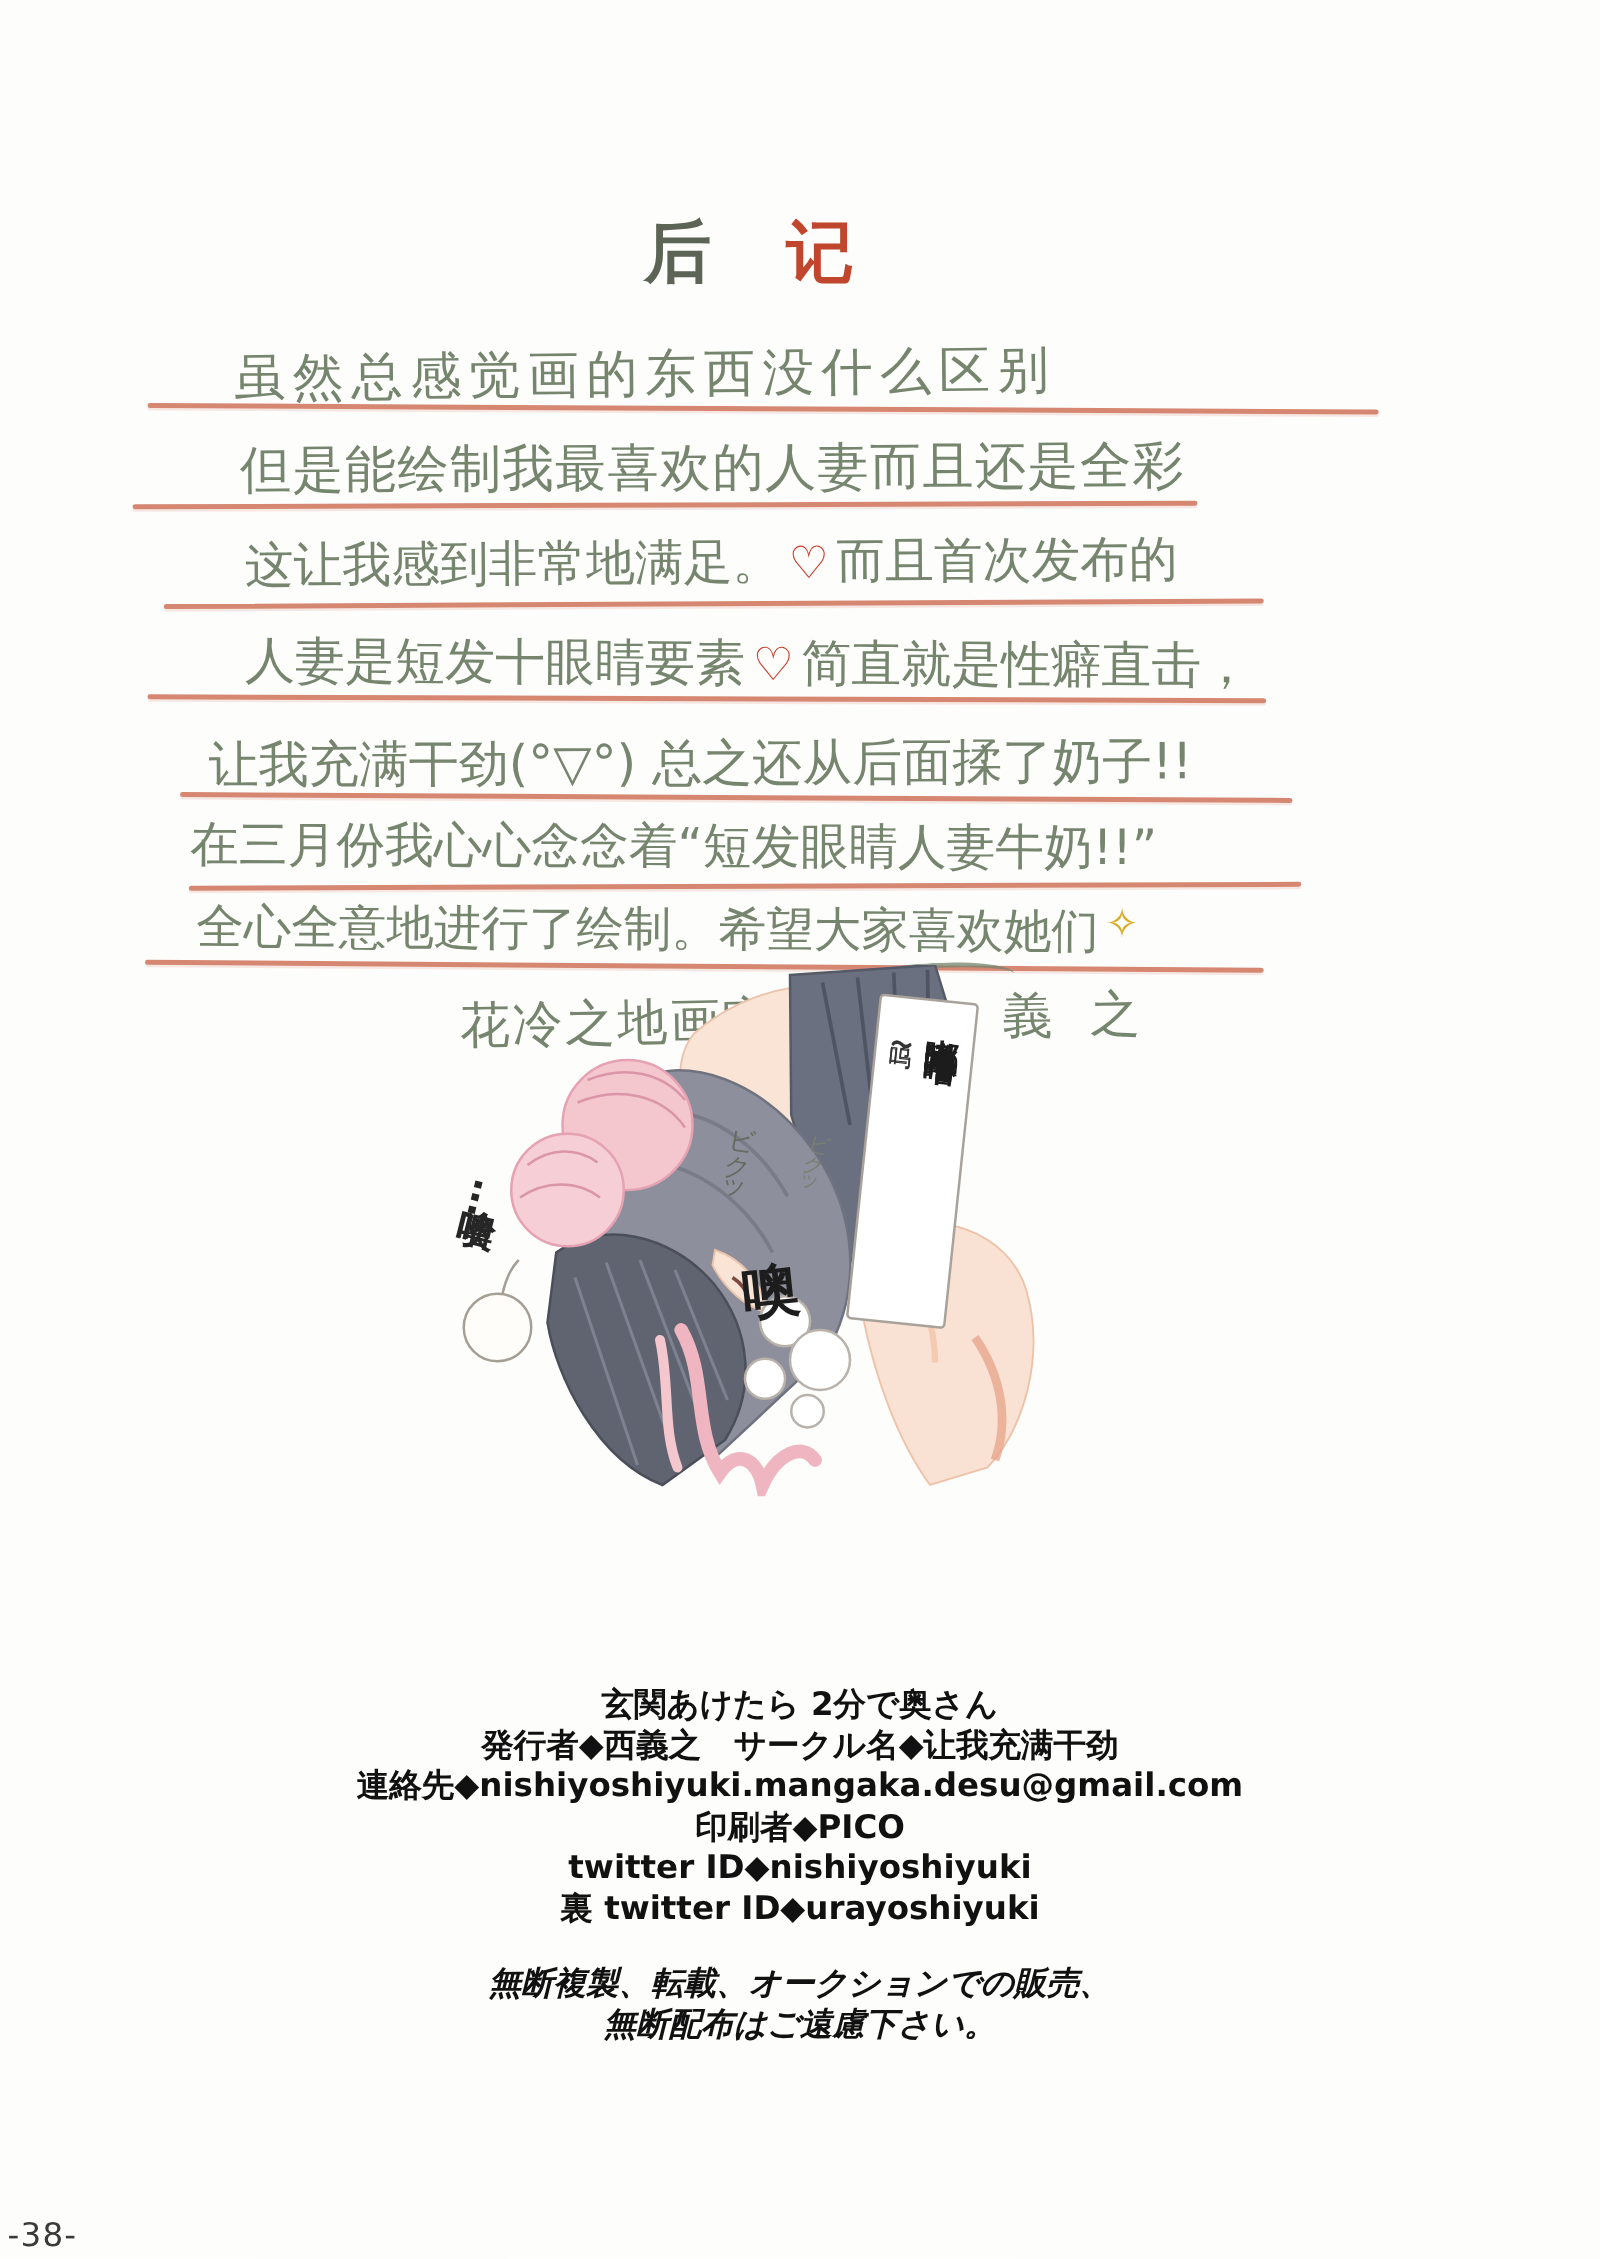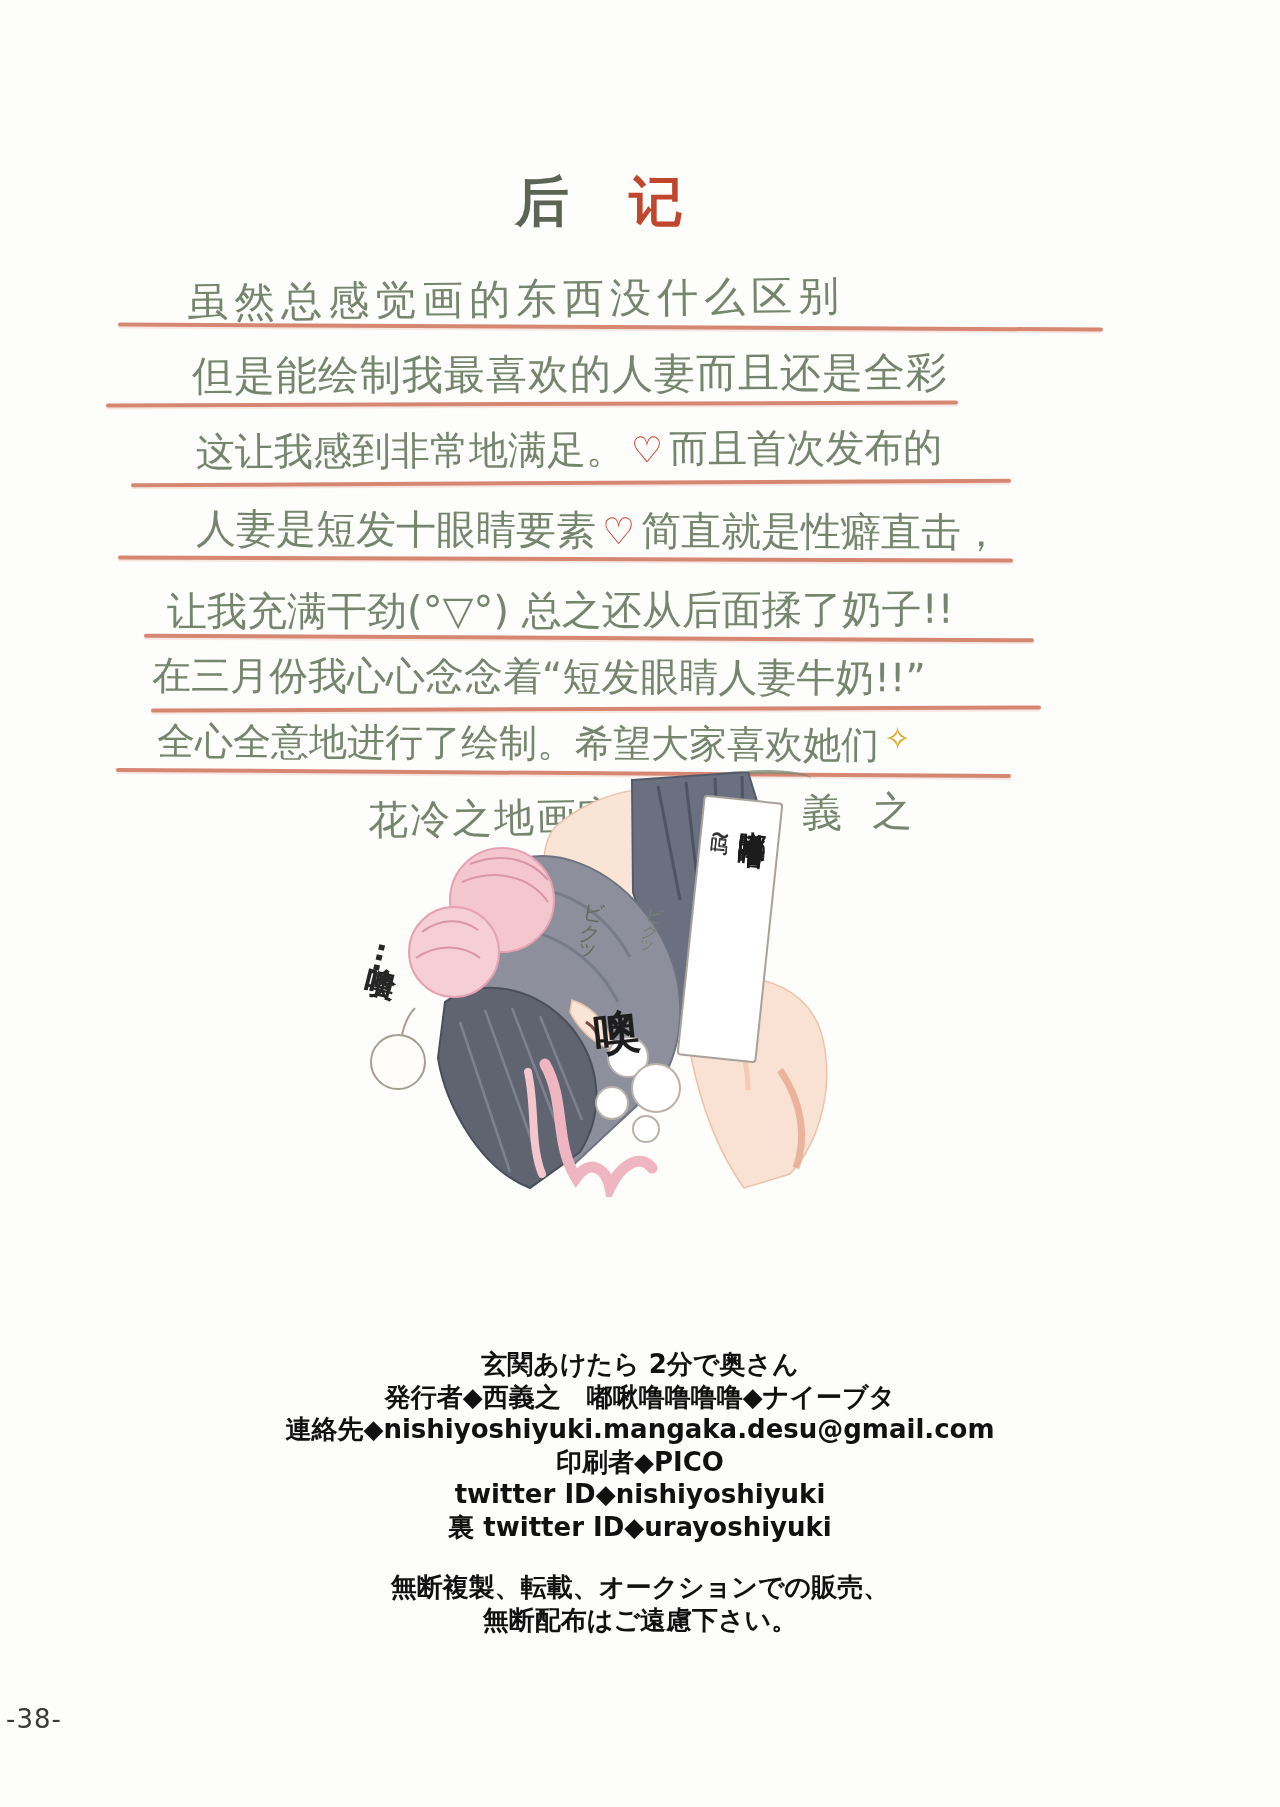--- a/index.html
+++ b/index.html
@@ -46,23 +46,23 @@
   .sfx { position:absolute; z-index:4; white-space:nowrap; }
   .sfx-shiver1 { left:228px; top:114px; writing-mode:vertical-rl; font-size:21px; color:#666b5f; transform:rotate(10deg); }
   .sfx-shiver2 { left:292px; top:122px; writing-mode:vertical-rl; font-size:17px; color:#7a7f72; transform:rotate(16deg); }
   .sfx-gasp    { left:244px; top:230px; font-size:46px; font-weight:700; color:#1d1d1d; transform:rotate(-6deg); }
   .sfx-gasp-long { left:16px; top:172px; writing-mode:vertical-rl; font-size:31px; font-weight:600; color:#262626; transform:rotate(14deg); }
 
   
   .colophon { position:absolute; left:0; top:1348px; width:100%; text-align:center;
               color:#111111; font-weight:600; }
   .colo-line { font-size:26px; line-height:32.5px; }
-  .colo-notice { margin-top:28px; }
+  .colo-notice { margin-top:28px;font-style:italic; }
 
-  .page-number { position:absolute; left:6px; top:1704px; font-size:26px; color:#3a3a3a; letter-spacing:1px; }
+  .page-number { position:absolute; left:6px; top:1774px; font-size:26px; color:#3a3a3a; letter-spacing:1px; }
 </style>
 </head>
 <body>
 
 <div id="page">
 
   <div class="title-row">
     <span class="title-left">后</span>
     <span class="title-right">记</span>
   </div>
@@ -153,21 +153,21 @@
     </div>
 
     <div class="sfx sfx-shiver1">ビクッ</div>
     <div class="sfx sfx-shiver2">ビクッ</div>
     <div class="sfx sfx-gasp">噢</div>
     <div class="sfx sfx-gasp-long">噢哈…</div>
   </div>
 
   <div class="colophon">
     <div class="colo-line">玄関あけたら 2分で奥さん</div>
-    <div class="colo-line">発行者◆西義之　嘟啾噜噜噜噜◆ナイーブタ</div>
+    <div class="colo-line">発行者◆西義之　サークル名◆让我充满干劲</div>
     <div class="colo-line">連絡先◆nishiyoshiyuki.mangaka.desu@gmail.com</div>
     <div class="colo-line">印刷者◆PICO</div>
     <div class="colo-line">twitter ID◆nishiyoshiyuki</div>
     <div class="colo-line">裏 twitter ID◆urayoshiyuki</div>
     <div class="colo-notice">
       <div class="colo-line">無断複製、転載、オークションでの販売、</div>
       <div class="colo-line">無断配布はご遠慮下さい。</div>
     </div>
   </div>
 

